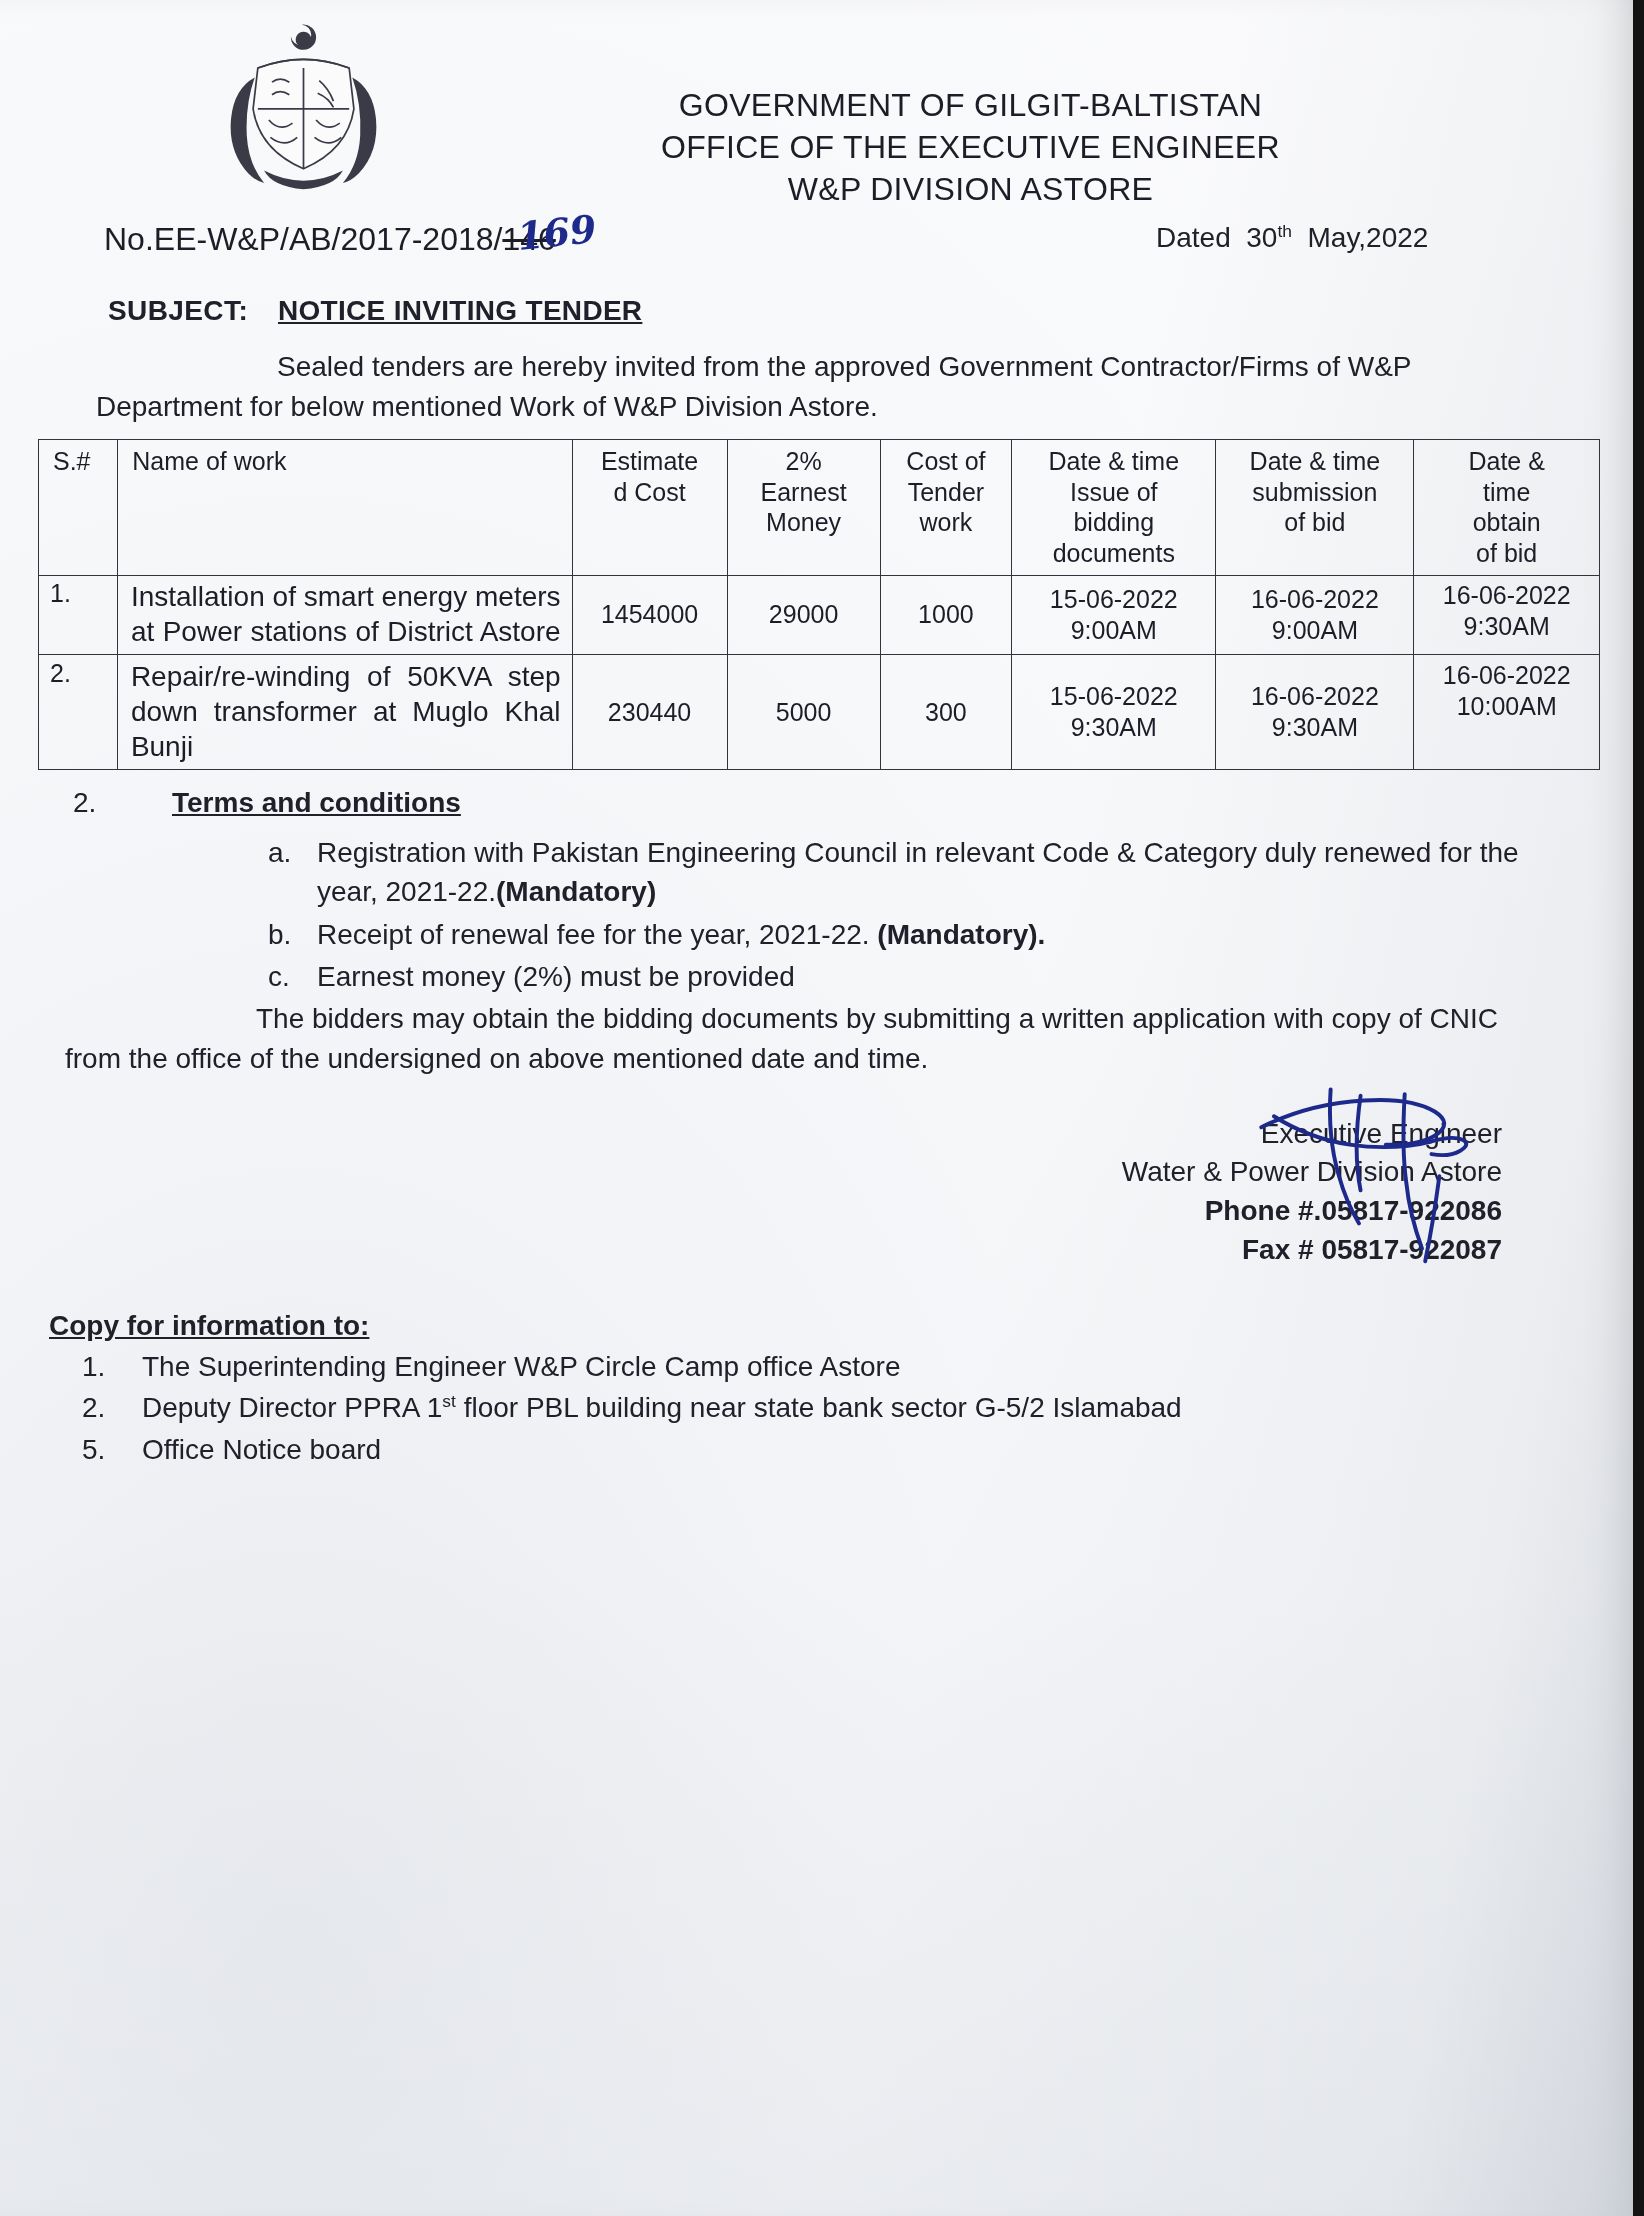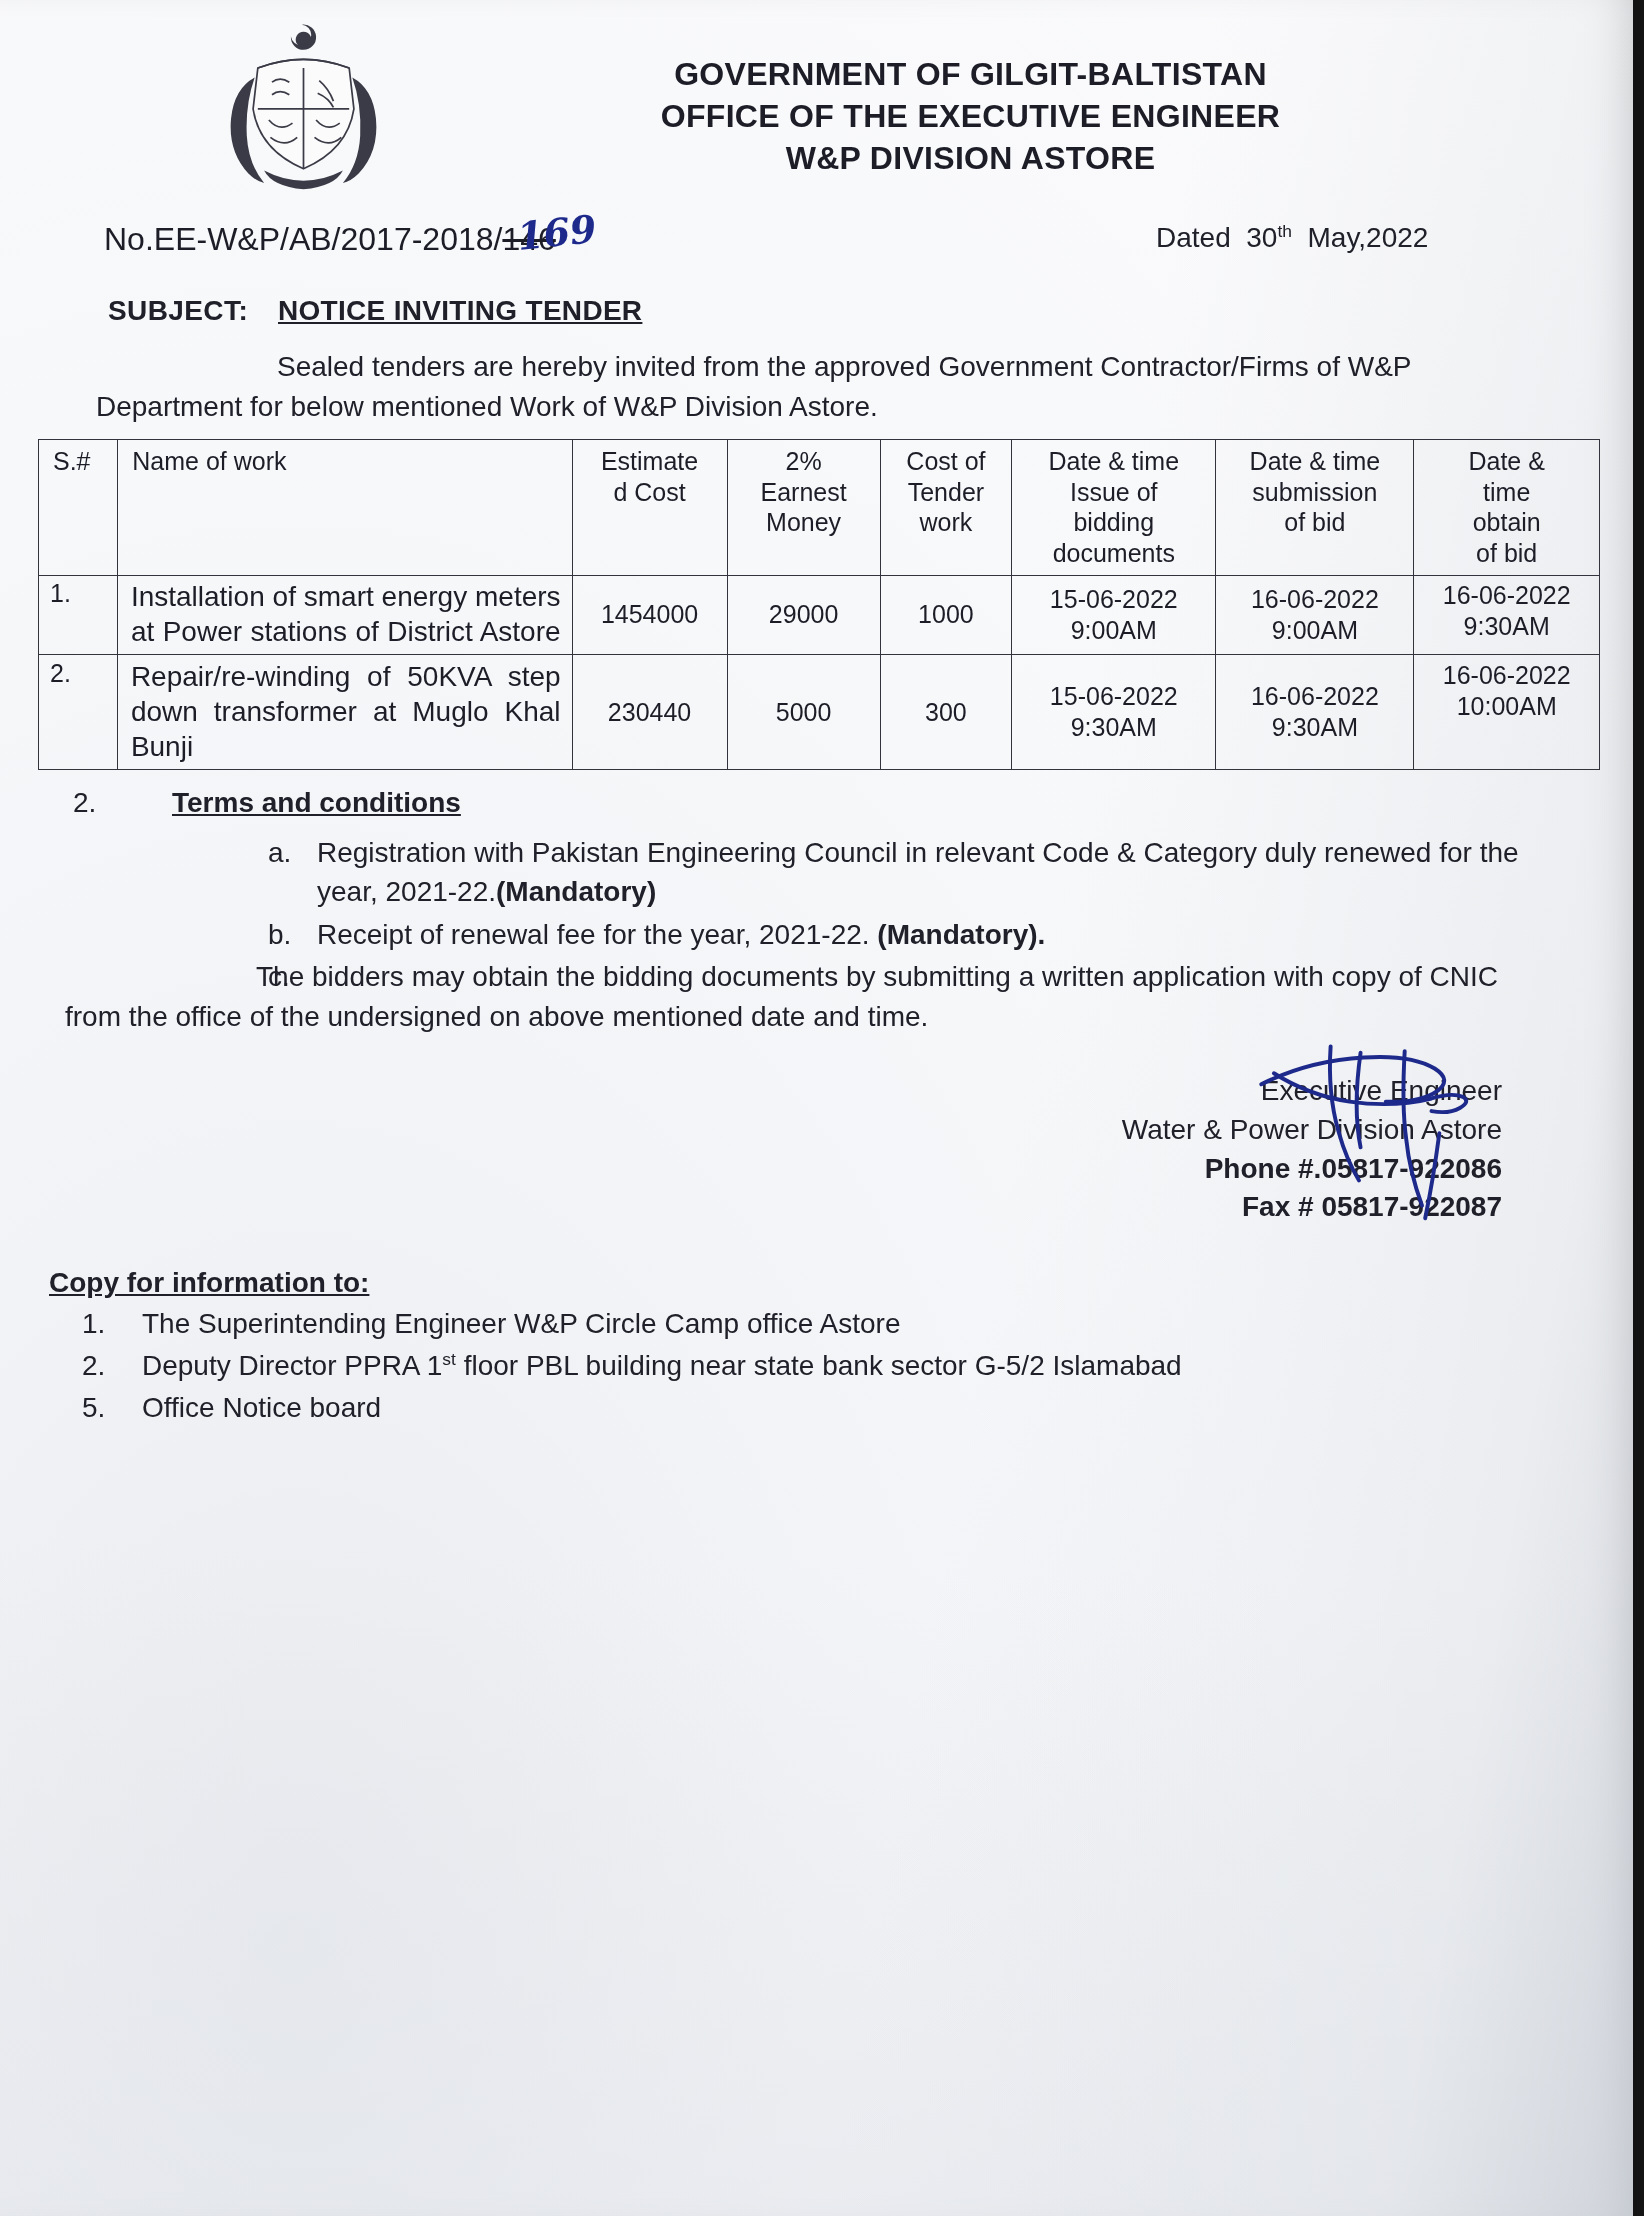--- a/index.html
+++ b/index.html
@@ -78,24 +78,24 @@
     position: absolute;
     left: 209px;
     top: 22px;
     width: 189px;
     height: 170px;
     color: #3a3a46;
   }
   .org {
     position: absolute;
     left: 505px;
-    top: 53px;
+    top: 84px;
     width: 931px;
     text-align: center;
-    font-weight: bold;
+    font-weight: normal;
     font-size: 32px;
     line-height: 1.32;
     letter-spacing: 0.3px;
     color: #1d1d28;
   }
 
   .refline {
     position: relative;
     height: 55px;
     margin-top: 8px;
@@ -448,20 +448,21 @@
       <li>
         <span class="mk">a.</span>
         <span>Registration with Pakistan Engineering Council in relevant Code &amp; Category duly renewed for the year, 2021-22.</span><b>(Mandatory)</b>
       </li>
       <li>
         <span class="mk">b.</span>
         <span>Receipt of renewal fee for the year, 2021-22.</span> <b>(Mandatory).</b>
       </li>
       <li>
         <span class="mk">c.</span>
+        <span>Earnest money (2%) must be provided</span>
       </li>
     </ol>
 
     <p class="para2"><span class="indent"></span><span>The bidders may obtain the bidding documents by submitting a written application with copy of CNIC from the office of the undersigned on above mentioned date and time.</span></p>
 
     
     <div class="sigblock">
       <div class="signature">
         <svg viewBox="0 0 330 250" width="260" height="197" aria-hidden="true">
           <g fill="none" stroke="#1d2a8c" stroke-width="5" stroke-linecap="round" stroke-linejoin="round">

